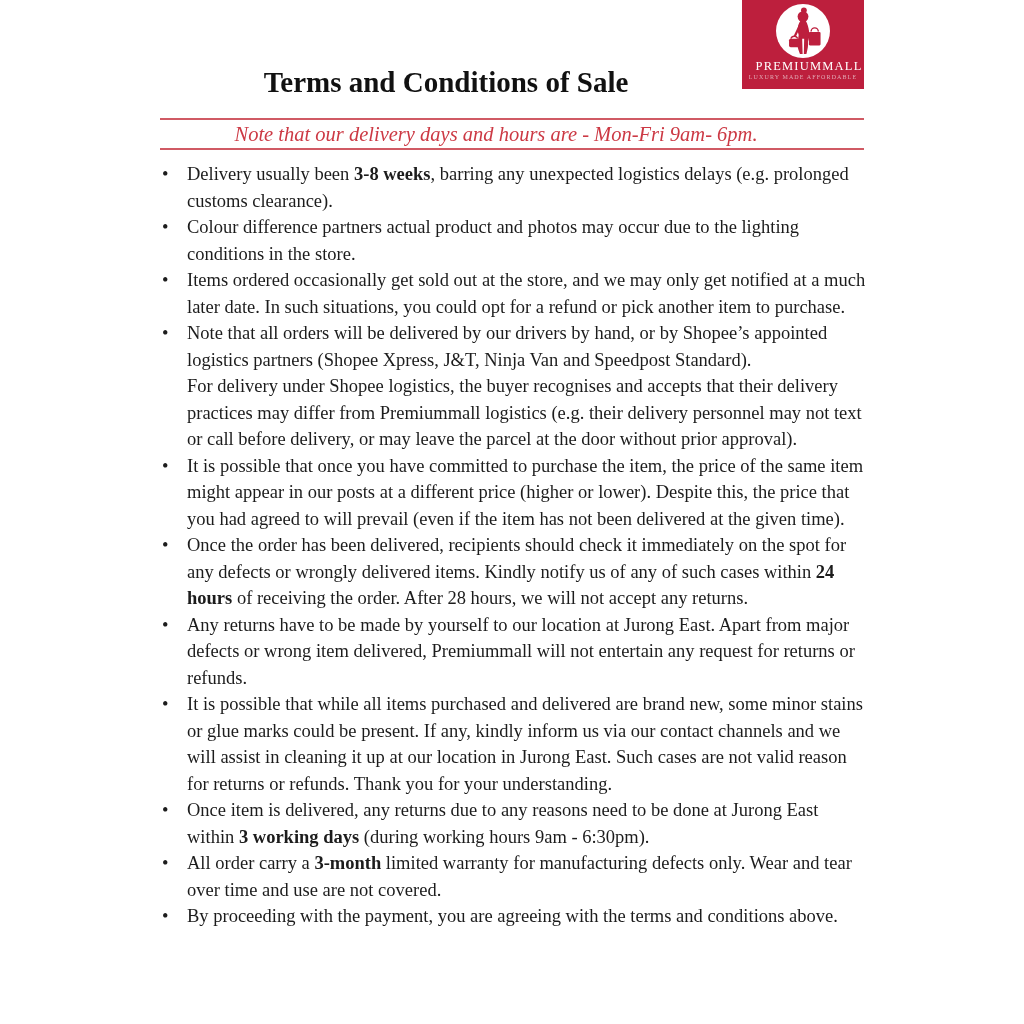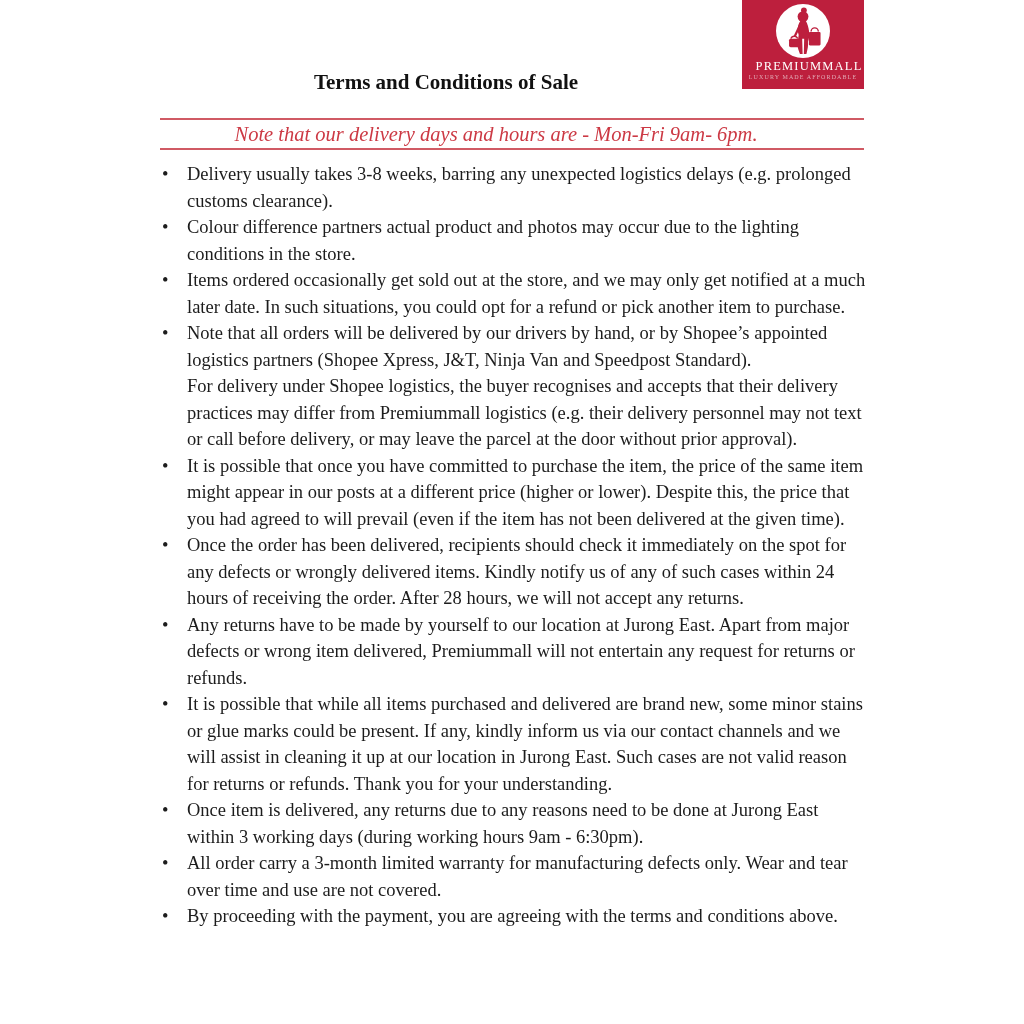--- a/index.html
+++ b/index.html
@@ -51,21 +51,21 @@
 
   
   .title {
     position: absolute;
     top: 66px;
     left: 0;
     width: 892px;
     margin: 0;
     text-align: center;
     font-weight: bold;
-    font-size: 21px;
+    font-size: 29px;
     line-height: 32px;
     color: #111111;
   }
 
   
   .rule {
     position: absolute;
     left: 160px;
     width: 704px;
     height: 2px;
@@ -101,21 +101,21 @@
   .bullet-marker {
     flex: none;
     width: 25px;
     font-size: 18.5px;
     padding-left: 2px;
   }
   .term-text {
     white-space: pre-wrap;
     width: 679px;
   }
-  .term-text b { font-weight: normal; }
+  .term-text b { font-weight: bold; }
 </style>
 </head>
 <body>
 
 <div class="page">
 
   <div class="logo">
     <div class="logo-circle">
       <svg width="54" height="54" viewBox="0 0 60 60" xmlns="http://www.w3.org/2000/svg">
         <g fill="#bd1f3d" stroke="none">
@@ -142,21 +142,21 @@
 
   <h1 class="title">Terms and Conditions of Sale</h1>
 
   <div class="rule rule-top"></div>
   <div class="note">Note that our delivery days and hours are - Mon-Fri 9am- 6pm.</div>
   <div class="rule rule-bottom"></div>
 
   <ul class="terms">
       <li class="term-item">
         <span class="bullet-marker">•</span>
-        <span class="term-text"><span>Delivery usually takes </span><b>3-8 weeks</b><span>, barring any unexpected logistics delays (e.g. prolonged customs clearance).</span></span>
+        <span class="term-text"><span>Delivery usually been </span><b>3-8 weeks</b><span>, barring any unexpected logistics delays (e.g. prolonged customs clearance).</span></span>
       </li>
       <li class="term-item">
         <span class="bullet-marker">•</span>
         <span class="term-text"><span>Colour difference partners actual product and photos may occur due to the lighting conditions in the store.</span></span>
       </li>
       <li class="term-item">
         <span class="bullet-marker">•</span>
         <span class="term-text"><span>Items ordered occasionally get sold out at the store, and we may only get notified at a much later date. In such situations, you could opt for a refund or pick another item to purchase.</span></span>
       </li>
       <li class="term-item">

